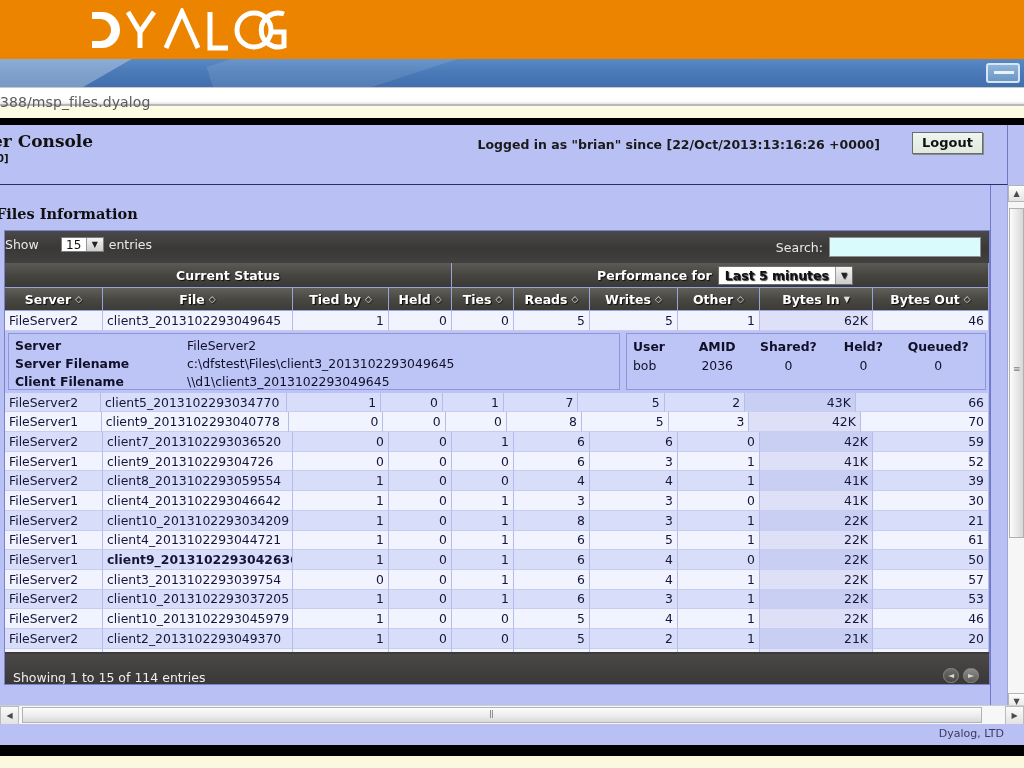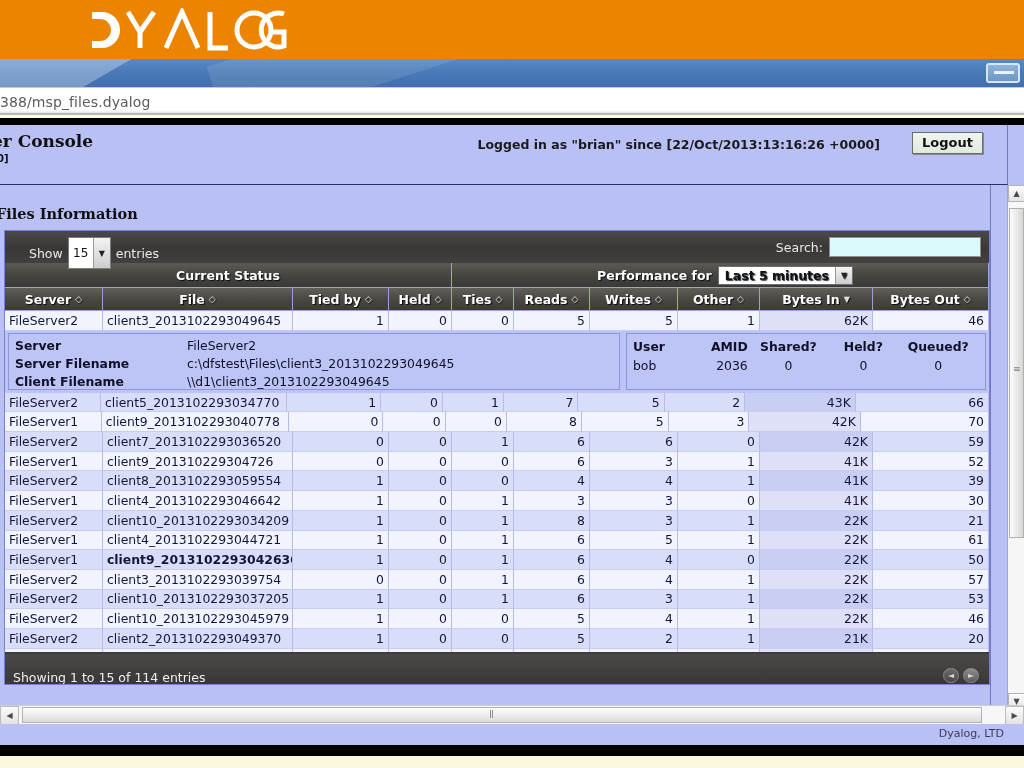--- a/index.html
+++ b/index.html
@@ -46,21 +46,21 @@
     border-radius: 3px;
     background: linear-gradient(180deg,#8fb4da,#6d96c6);
   }
   .winbtn:after {
     content: ""; position: absolute; left: 6px; top: 6px;
     width: 20px; height: 3px; background: #e9f1fa;
   }
 
   
   .urlbar {
-    position: absolute; left: 0; top: 87px; width: 1024px; height: 28px;
+    position: absolute; left: 0; top: 87px; width: 1024px; height: 19px;
     background: #ffffff;
     border-top: 1px solid #c9c9c9;
     border-bottom: 2px solid #b8b8b8;
     box-shadow: inset 0 -3px 3px -2px rgba(0,0,0,.14);
   }
   .urltext {
     position: absolute; left: 0; top: 6px;
     font-size: 14px; color: #5b5b5b;
     letter-spacing: .1px;
   }
@@ -158,29 +158,30 @@
     background: #3e3c3a;
     overflow: hidden;
   }
 
   
   .dt-top {
     position: relative; height: 32px;
     background: linear-gradient(180deg,#4b4947 0%,#3a3836 55%,#434140 100%);
   }
   .dt-length {
-    position: absolute; left: 24px; top: 6px;
+    position: absolute; left: 0; top: 6px;
     font-size: 12.5px; color: #e9e9e9;
     display: flex; align-items: center; gap: 5px;
   }
   .sel {
     display: inline-flex; align-items: stretch;
-    height: 32px;
+    height: 15px;
     border: 1px solid #7c7c7c;
     background: #fff;
+    margin-left: 17px;
   }
   .sel .val {
     display: flex; align-items: center; justify-content: center;
     min-width: 24px; padding: 0 3px;
     font-size: 12px; color: #111; background: #fff;
   }
   .sel .arrow {
     width: 17px;
     background: linear-gradient(180deg,#f3f3f3,#cdcdcd);
     border-left: 1px solid #9a9a9a;
@@ -290,21 +291,21 @@
   .det-key { width: 172px; font-weight: bold; }
   .det-val { }
   .det-tbl { width: 100%; }
   .det-tbl .dr { display: flex; }
   .det-tbl .dc {
     font-size: 12.4px; color: #101028; line-height: 19px;
     text-align: center;
   }
   .det-tbl .dc.h { font-weight: bold; }
   .det-tbl .dc:nth-child(1){ width: 58px; text-align: left; }
-  .det-tbl .dc:nth-child(2){ width: 66px; text-align: right;}
+  .det-tbl .dc:nth-child(2){ width: 66px; text-align: center;}
   .det-tbl .dc:nth-child(3){ width: 88px; }
   .det-tbl .dc:nth-child(4){ width: 74px; }
   .det-tbl .dc:nth-child(5){ width: 88px; }
 
   
   .dt-bottom {
     position: absolute; left: 0; bottom: 0; width: 100%; height: 30px;
     background: linear-gradient(180deg,#4b4947,#3a3836);
     color: #eee; font-size: 12.5px;
   }

